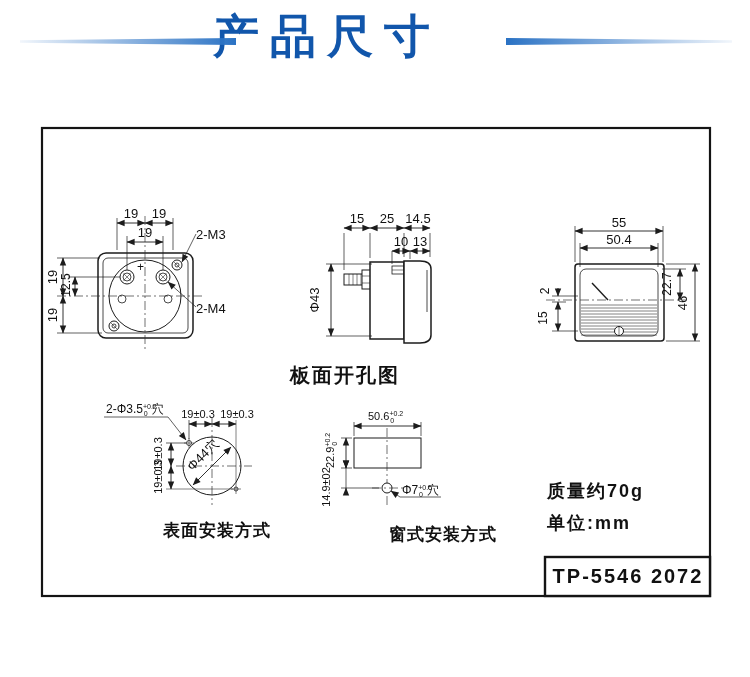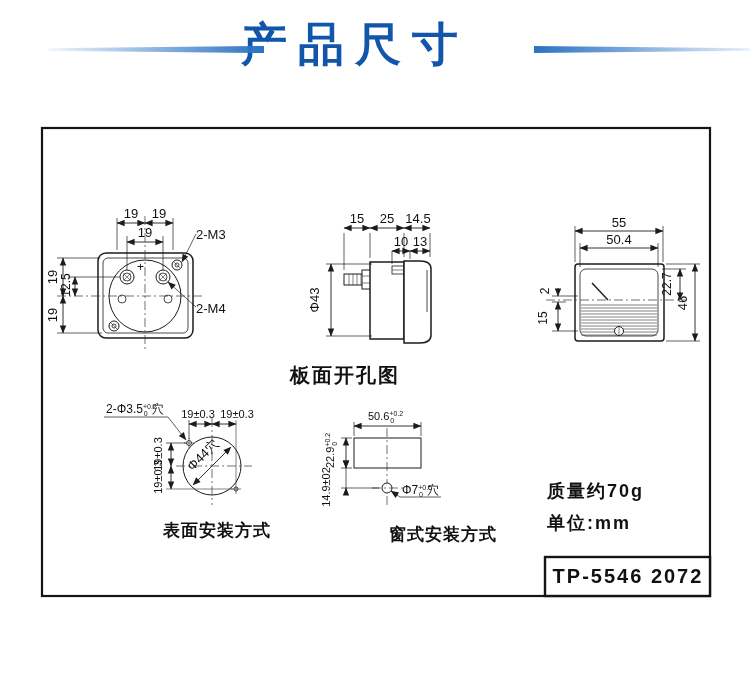--- a/index.html
+++ b/index.html
@@ -1,19 +1,19 @@
 <!DOCTYPE html>
 <html><head>
 <meta charset="utf-8">
 <style>
   html,body{margin:0;padding:0;background:#fff;}
   .page{position:relative;width:750px;height:677px;background:#fff;overflow:hidden;
         font-family:"Liberation Sans",sans-serif;}
   
-  .header{position:absolute;top:8px;left:0;width:654px;height:95px;margin-left:28px;}
+  .header{position:absolute;top:0;left:0;width:654px;height:95px;}
   .header h1{margin:0;padding-top:6px;text-align:center;color:#1156ab;
              font-size:46px;font-weight:bold;letter-spacing:11px;
              font-family:"Liberation Sans",sans-serif;}
   .rule{position:absolute;top:38px;height:7px;}
   .rule-left{left:20px;width:216px;
       background:linear-gradient(to right,rgba(200,218,240,.25),#2a72c4);
       clip-path:polygon(0 32%,100% 0,100% 100%,0 68%);}
   .rule-right{left:506px;width:226px;
       background:linear-gradient(to left,rgba(200,218,240,.25),#2a72c4);
       clip-path:polygon(0 0,100% 32%,100% 68%,0 100%);}

